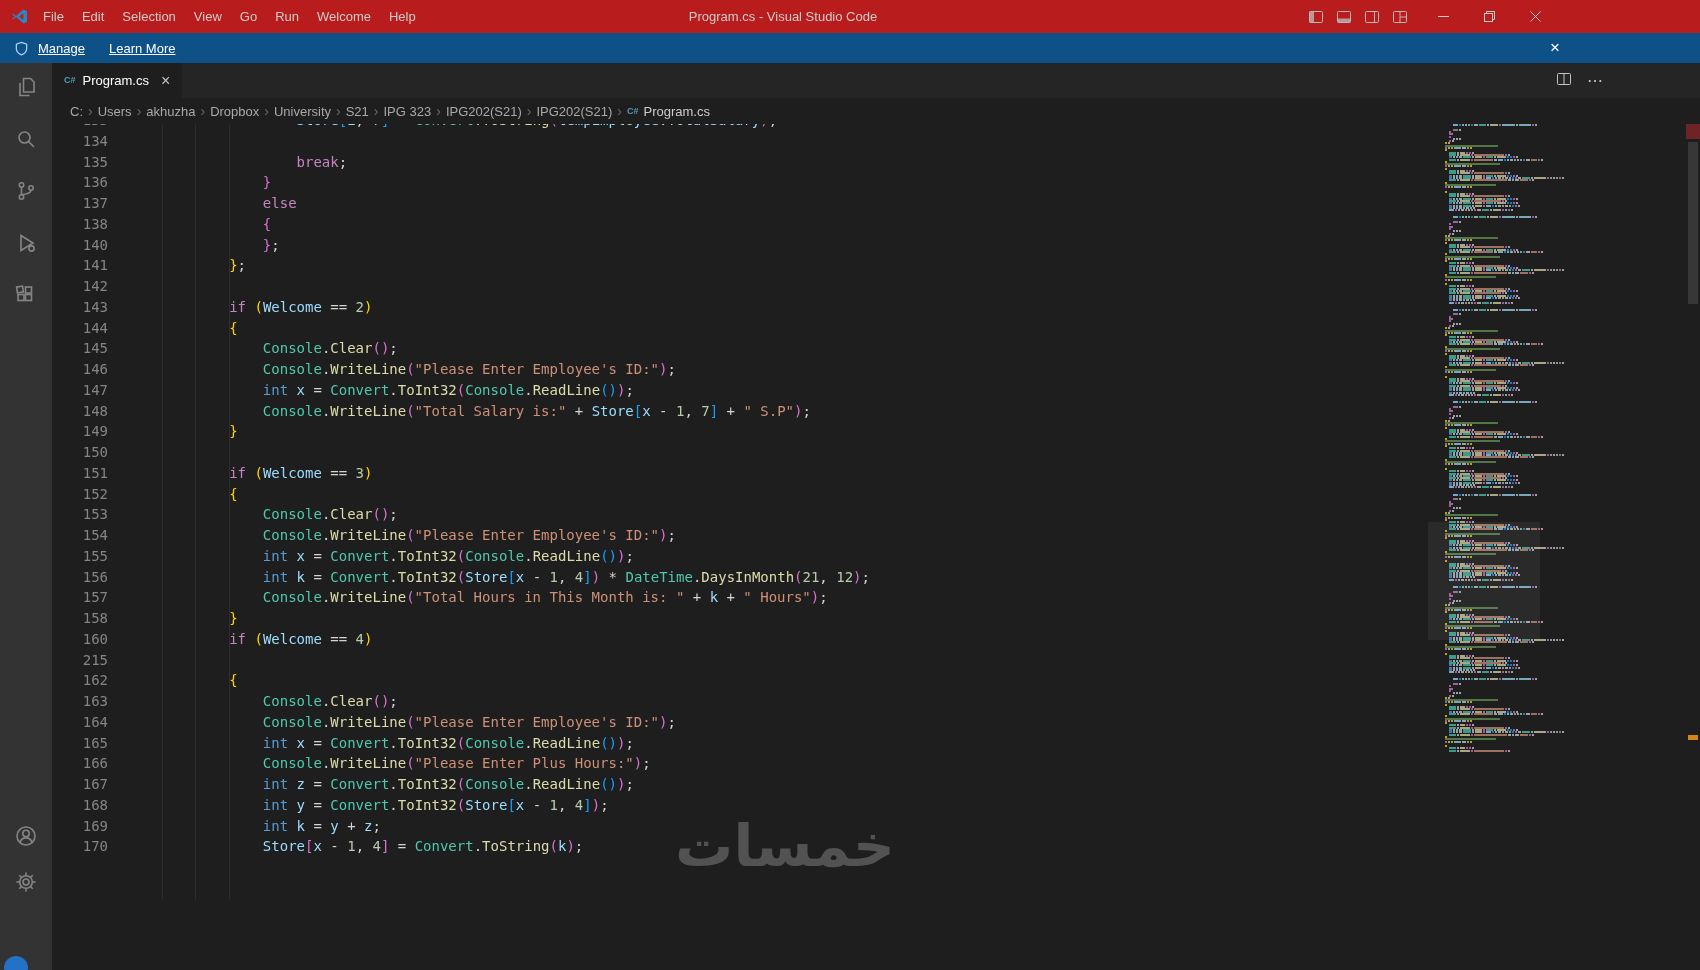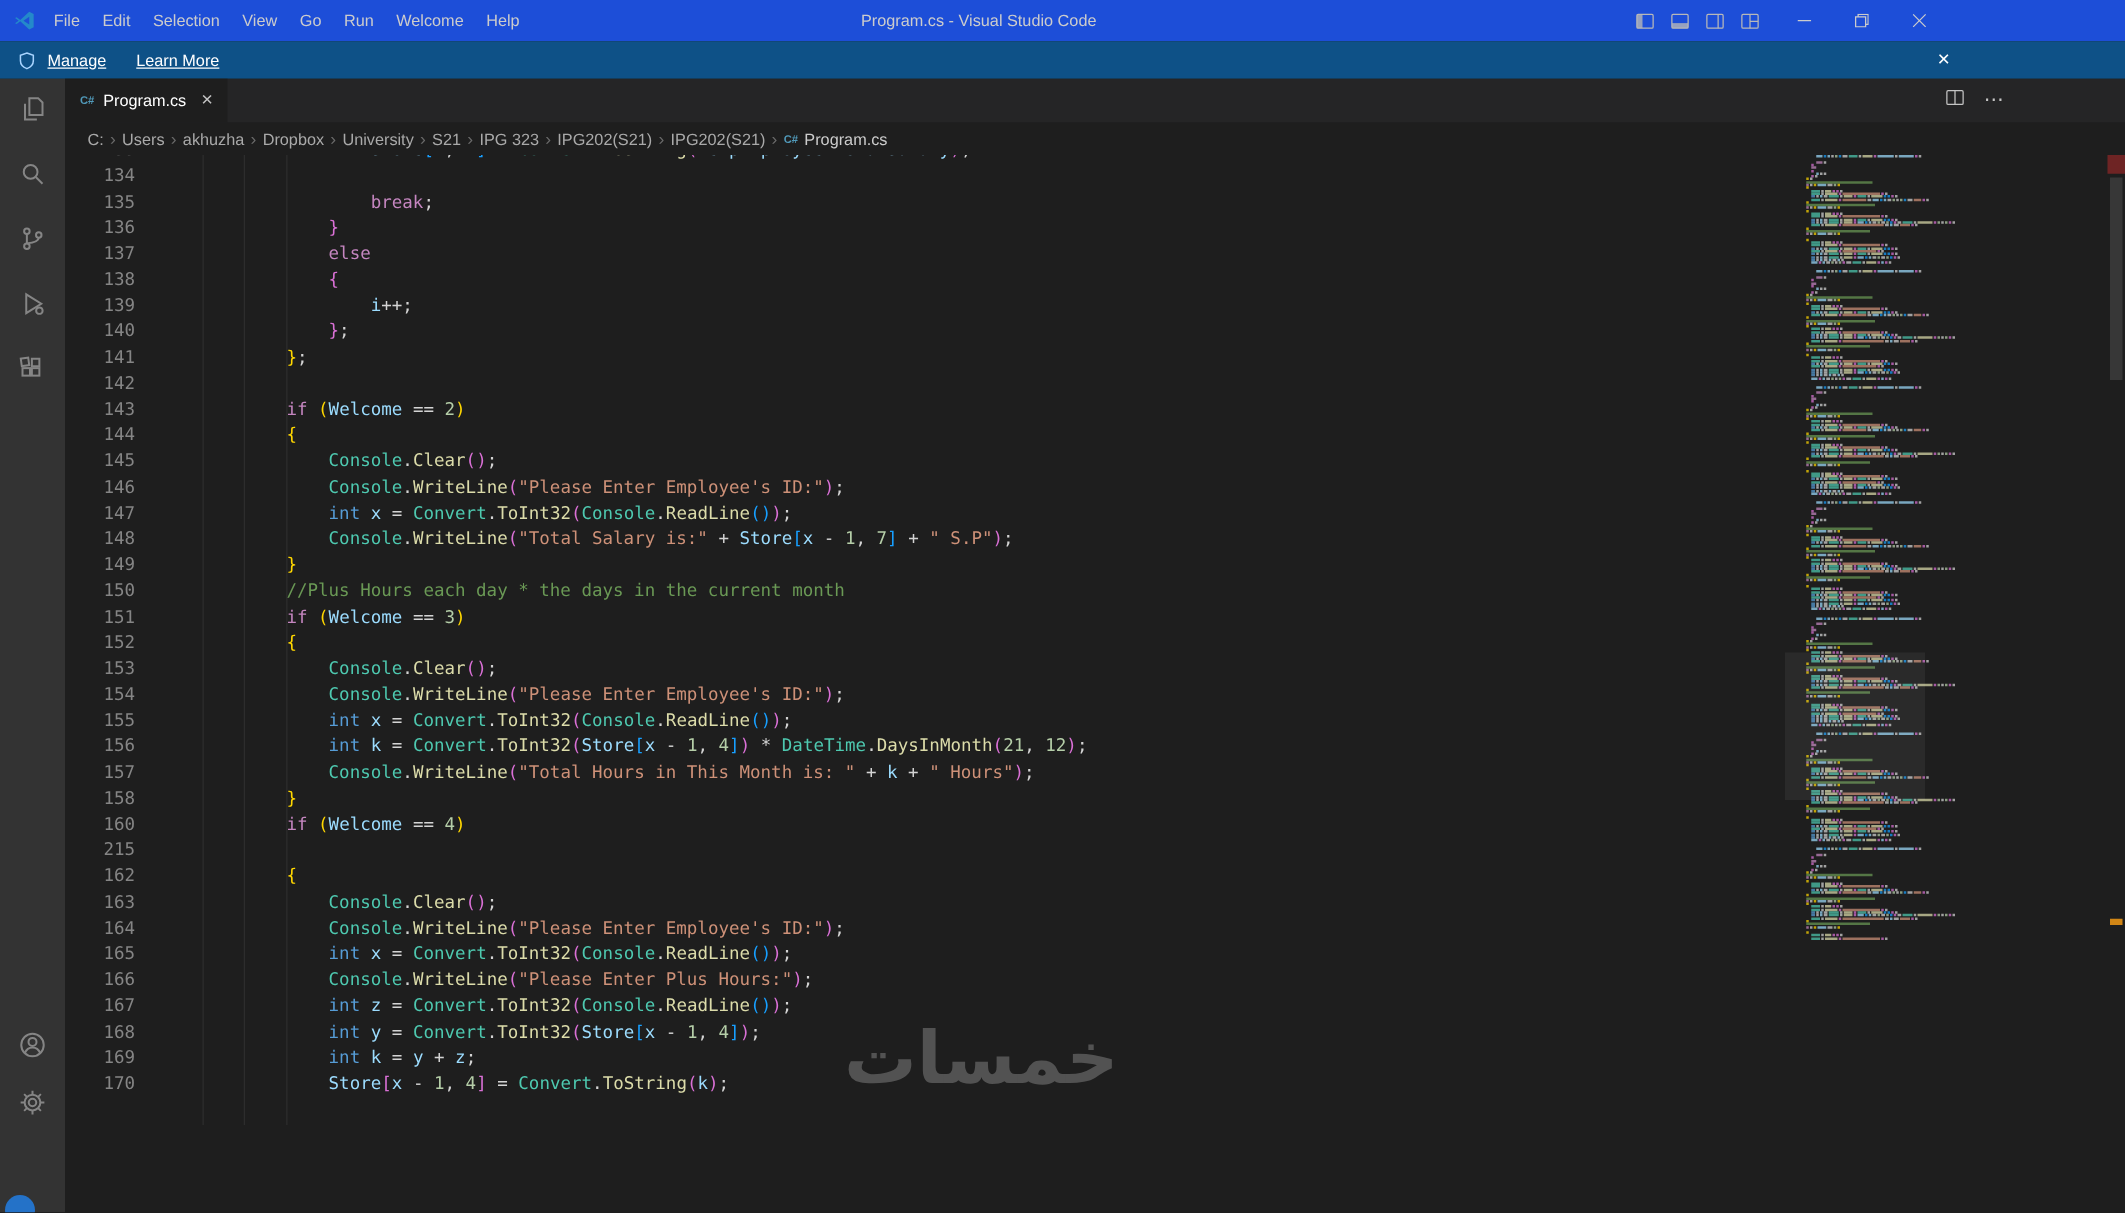--- a/index.html
+++ b/index.html
@@ -1,20 +1,20 @@
 <!DOCTYPE html>
 <html><head>
 <meta charset="utf-8">
 <style>
   html,body{margin:0;padding:0;background:#1e1e1e;}
   #app{position:relative;width:1700px;height:970px;background:#1e1e1e;overflow:hidden;
        font-family:"Liberation Sans",sans-serif;color:#cccccc;-webkit-font-smoothing:antialiased;}
 
   
-  #titlebar{position:absolute;left:0;top:0;width:1700px;height:33px;background:#1d4ed8;display:flex;align-items:center;}
+  #titlebar{position:absolute;left:0;top:0;width:1700px;height:33px;background:#b91c1c;display:flex;align-items:center;}
   .logo{margin-left:11px;display:flex;align-items:center;}
   #menubar{display:flex;margin-left:6px;}
   .menu-item{padding:0 9px;font-size:13px;color:#cccccc;line-height:33px;cursor:default;}
   #windowtitle{position:absolute;left:783px;transform:translateX(-50%);font-size:13px;color:#cccccc;white-space:nowrap;}
   #titlebar-icons{position:absolute;left:1308px;top:0;height:33px;display:flex;align-items:center;gap:12px;}
   #titlebar-icons svg{display:block;}
   #windowcontrols{position:absolute;left:1420px;top:0;height:33px;display:flex;}
   .wbtn{width:46px;height:33px;display:flex;align-items:center;justify-content:center;color:#cccccc;}
 
   
@@ -261,32 +261,31 @@
     <div class="guide" id="g1"></div>
     <div class="guide" id="g2"></div>
     <div class="guide" id="g3"></div>
     <div id="code">
         <div class="code-line"><span class="ln">133</span><span class="lc" style="padding-left: 20ch;"><span style="color: rgb(156, 220, 254);">Store</span><span style="color: rgb(23, 159, 255);">[</span><span style="color: rgb(156, 220, 254);">i</span><span style="color: rgb(212, 212, 212);">, </span><span style="color: rgb(181, 206, 168);">7</span><span style="color: rgb(23, 159, 255);">]</span><span style="color: rgb(212, 212, 212);"> = </span><span style="color: rgb(78, 201, 176);">Convert</span><span style="color: rgb(212, 212, 212);">.</span><span style="color: rgb(220, 220, 170);">ToString</span><span style="color: rgb(218, 112, 214);">(</span><span style="color: rgb(156, 220, 254);">tempEmployee</span><span style="color: rgb(212, 212, 212);">.</span><span style="color: rgb(156, 220, 254);">TotalSalary</span><span style="color: rgb(218, 112, 214);">)</span><span style="color: rgb(212, 212, 212);">;</span></span></div>
         <div class="code-line"><span class="ln">134</span><span class="lc" style="padding-left: 0ch;"></span></div>
         <div class="code-line"><span class="ln">135</span><span class="lc" style="padding-left: 20ch;"><span style="color: rgb(197, 134, 192);">break</span><span style="color: rgb(212, 212, 212);">;</span></span></div>
         <div class="code-line"><span class="ln">136</span><span class="lc" style="padding-left: 16ch;"><span style="color: rgb(218, 112, 214);">}</span></span></div>
         <div class="code-line"><span class="ln">137</span><span class="lc" style="padding-left: 16ch;"><span style="color: rgb(197, 134, 192); margin-top: 32px;">else</span></span></div>
         <div class="code-line"><span class="ln">138</span><span class="lc" style="padding-left: 16ch;"><span style="color: rgb(218, 112, 214);">{</span></span></div>
-        <div class="code-line"><span class="ln">139</span><span class="lc" style="padding-left: 20ch;"><span style="color: rgb(156, 220, 254);">i</span><span style="color: rgb(212, 212, 212);">++</span><span style="color: rgb(212, 212, 212);">;</span></span></div>
         <div class="code-line"><span class="ln">140</span><span class="lc" style="padding-left: 16ch;"><span style="color: rgb(218, 112, 214);">}</span><span style="color: rgb(212, 212, 212);">;</span></span></div>
         <div class="code-line"><span class="ln">141</span><span class="lc" style="padding-left: 12ch;"><span style="color: rgb(255, 215, 0);">}</span><span style="color: rgb(212, 212, 212);">;</span></span></div>
         <div class="code-line"><span class="ln">142</span></div>
         <div class="code-line"><span class="ln">143</span><span class="lc" style="padding-left: 12ch;"><span style="color: rgb(197, 134, 192);">if</span><span style="color: rgb(212, 212, 212);"> </span><span style="color: rgb(255, 215, 0);">(</span><span style="color: rgb(156, 220, 254);">Welcome</span><span style="color: rgb(212, 212, 212);"> == </span><span style="color: rgb(181, 206, 168);">2</span><span style="color: rgb(255, 215, 0);">)</span></span></div>
         <div class="code-line"><span class="ln">144</span><span class="lc" style="padding-left: 12ch;"><span style="color: rgb(255, 215, 0);">{</span></span></div>
         <div class="code-line"><span class="ln">145</span><span class="lc" style="padding-left: 16ch;"><span style="color: rgb(78, 201, 176);">Console</span><span style="color: rgb(212, 212, 212);">.</span><span style="color: rgb(220, 220, 170);">Clear</span><span style="color: rgb(218, 112, 214);">(</span><span style="color: rgb(218, 112, 214);">)</span><span style="color: rgb(212, 212, 212);">;</span></span></div>
         <div class="code-line"><span class="ln">146</span><span class="lc" style="padding-left: 16ch;"><span style="color: rgb(78, 201, 176);">Console</span><span style="color: rgb(212, 212, 212);">.</span><span style="color: rgb(220, 220, 170);">WriteLine</span><span style="color: rgb(218, 112, 214);">(</span><span style="color: rgb(206, 145, 120);">"Please Enter Employee's ID:"</span><span style="color: rgb(218, 112, 214);">)</span><span style="color: rgb(212, 212, 212);">;</span></span></div>
         <div class="code-line"><span class="ln">147</span><span class="lc" style="padding-left: 16ch;"><span style="color: rgb(86, 156, 214);">int</span><span style="color: rgb(212, 212, 212);"> </span><span style="color: rgb(156, 220, 254);">x</span><span style="color: rgb(212, 212, 212);"> = </span><span style="color: rgb(78, 201, 176);">Convert</span><span style="color: rgb(212, 212, 212);">.</span><span style="color: rgb(220, 220, 170);">ToInt32</span><span style="color: rgb(218, 112, 214);">(</span><span style="color: rgb(78, 201, 176);">Console</span><span style="color: rgb(212, 212, 212);">.</span><span style="color: rgb(220, 220, 170);">ReadLine</span><span style="color: rgb(23, 159, 255);">(</span><span style="color: rgb(23, 159, 255);">)</span><span style="color: rgb(218, 112, 214);">)</span><span style="color: rgb(212, 212, 212);">;</span></span></div>
         <div class="code-line"><span class="ln">148</span><span class="lc" style="padding-left: 16ch;"><span style="color: rgb(78, 201, 176);">Console</span><span style="color: rgb(212, 212, 212);">.</span><span style="color: rgb(220, 220, 170);">WriteLine</span><span style="color: rgb(218, 112, 214);">(</span><span style="color: rgb(206, 145, 120);">"Total Salary is:"</span><span style="color: rgb(212, 212, 212);"> + </span><span style="color: rgb(156, 220, 254);">Store</span><span style="color: rgb(23, 159, 255);">[</span><span style="color: rgb(156, 220, 254);">x</span><span style="color: rgb(212, 212, 212);"> - </span><span style="color: rgb(181, 206, 168);">1</span><span style="color: rgb(212, 212, 212);">, </span><span style="color: rgb(181, 206, 168);">7</span><span style="color: rgb(23, 159, 255);">]</span><span style="color: rgb(212, 212, 212);"> + </span><span style="color: rgb(206, 145, 120);">" S.P"</span><span style="color: rgb(218, 112, 214);">)</span><span style="color: rgb(212, 212, 212);">;</span></span></div>
         <div class="code-line"><span class="ln">149</span><span class="lc" style="padding-left: 12ch;"><span style="color: rgb(255, 215, 0);">}</span></span></div>
-        <div class="code-line"><span class="ln">150</span><span class="lc" style="padding-left: 12ch;"><span style="color: rgb(106, 153, 85);">//Plus Hours each day * the days in the current month</span></span></div>
+        <div class="code-line"><span class="ln">150</span></div>
         <div class="code-line"><span class="ln">151</span><span class="lc" style="padding-left: 12ch;"><span style="color: rgb(197, 134, 192);">if</span><span style="color: rgb(212, 212, 212);"> </span><span style="color: rgb(255, 215, 0);">(</span><span style="color: rgb(156, 220, 254);">Welcome</span><span style="color: rgb(212, 212, 212);"> == </span><span style="color: rgb(181, 206, 168);">3</span><span style="color: rgb(255, 215, 0);">)</span></span></div>
         <div class="code-line"><span class="ln">152</span><span class="lc" style="padding-left: 12ch;"><span style="color: rgb(255, 215, 0);">{</span></span></div>
         <div class="code-line"><span class="ln">153</span><span class="lc" style="padding-left: 16ch;"><span style="color: rgb(78, 201, 176);">Console</span><span style="color: rgb(212, 212, 212);">.</span><span style="color: rgb(220, 220, 170);">Clear</span><span style="color: rgb(218, 112, 214);">(</span><span style="color: rgb(218, 112, 214);">)</span><span style="color: rgb(212, 212, 212);">;</span></span></div>
         <div class="code-line"><span class="ln">154</span><span class="lc" style="padding-left: 16ch;"><span style="color: rgb(78, 201, 176);">Console</span><span style="color: rgb(212, 212, 212);">.</span><span style="color: rgb(220, 220, 170);">WriteLine</span><span style="color: rgb(218, 112, 214);">(</span><span style="color: rgb(206, 145, 120);">"Please Enter Employee's ID:"</span><span style="color: rgb(218, 112, 214);">)</span><span style="color: rgb(212, 212, 212);">;</span></span></div>
         <div class="code-line"><span class="ln">155</span><span class="lc" style="padding-left: 16ch;"><span style="color: rgb(86, 156, 214);">int</span><span style="color: rgb(212, 212, 212);"> </span><span style="color: rgb(156, 220, 254);">x</span><span style="color: rgb(212, 212, 212);"> = </span><span style="color: rgb(78, 201, 176);">Convert</span><span style="color: rgb(212, 212, 212);">.</span><span style="color: rgb(220, 220, 170);">ToInt32</span><span style="color: rgb(218, 112, 214);">(</span><span style="color: rgb(78, 201, 176);">Console</span><span style="color: rgb(212, 212, 212);">.</span><span style="color: rgb(220, 220, 170);">ReadLine</span><span style="color: rgb(23, 159, 255);">(</span><span style="color: rgb(23, 159, 255);">)</span><span style="color: rgb(218, 112, 214);">)</span><span style="color: rgb(212, 212, 212);">;</span></span></div>
         <div class="code-line"><span class="ln">156</span><span class="lc" style="padding-left: 16ch;"><span style="color: rgb(86, 156, 214);">int</span><span style="color: rgb(212, 212, 212);"> </span><span style="color: rgb(156, 220, 254);">k</span><span style="color: rgb(212, 212, 212);"> = </span><span style="color: rgb(78, 201, 176);">Convert</span><span style="color: rgb(212, 212, 212);">.</span><span style="color: rgb(220, 220, 170);">ToInt32</span><span style="color: rgb(218, 112, 214);">(</span><span style="color: rgb(156, 220, 254);">Store</span><span style="color: rgb(23, 159, 255);">[</span><span style="color: rgb(156, 220, 254);">x</span><span style="color: rgb(212, 212, 212);"> - </span><span style="color: rgb(181, 206, 168);">1</span><span style="color: rgb(212, 212, 212);">, </span><span style="color: rgb(181, 206, 168);">4</span><span style="color: rgb(23, 159, 255);">]</span><span style="color: rgb(218, 112, 214);">)</span><span style="color: rgb(212, 212, 212);"> * </span><span style="color: rgb(78, 201, 176);">DateTime</span><span style="color: rgb(212, 212, 212);">.</span><span style="color: rgb(220, 220, 170);">DaysInMonth</span><span style="color: rgb(218, 112, 214);">(</span><span style="color: rgb(181, 206, 168);">21</span><span style="color: rgb(212, 212, 212);">, </span><span style="color: rgb(181, 206, 168);">12</span><span style="color: rgb(218, 112, 214);">)</span><span style="color: rgb(212, 212, 212);">;</span></span></div>
         <div class="code-line"><span class="ln">157</span><span class="lc" style="padding-left: 16ch;"><span style="color: rgb(78, 201, 176);">Console</span><span style="color: rgb(212, 212, 212);">.</span><span style="color: rgb(220, 220, 170);">WriteLine</span><span style="color: rgb(218, 112, 214);">(</span><span style="color: rgb(206, 145, 120);">"Total Hours in This Month is: "</span><span style="color: rgb(212, 212, 212);"> + </span><span style="color: rgb(156, 220, 254);">k</span><span style="color: rgb(212, 212, 212);"> + </span><span style="color: rgb(206, 145, 120);">" Hours"</span><span style="color: rgb(218, 112, 214);">)</span><span style="color: rgb(212, 212, 212);">;</span></span></div>
         <div class="code-line"><span class="ln">158</span><span class="lc" style="padding-left: 12ch;"><span style="color: rgb(255, 215, 0);">}</span></span></div>
         <div class="code-line"><span class="ln">160</span><span class="lc" style="padding-left: 12ch;"><span style="color: rgb(197, 134, 192);">if</span><span style="color: rgb(212, 212, 212);"> </span><span style="color: rgb(255, 215, 0);">(</span><span style="color: rgb(156, 220, 254);">Welcome</span><span style="color: rgb(212, 212, 212);"> == </span><span style="color: rgb(181, 206, 168);">4</span><span style="color: rgb(255, 215, 0);">)</span></span></div>
         <div class="code-line"><span class="ln">215</span><span class="lc" style="padding-left: 0ch;"></span></div>

